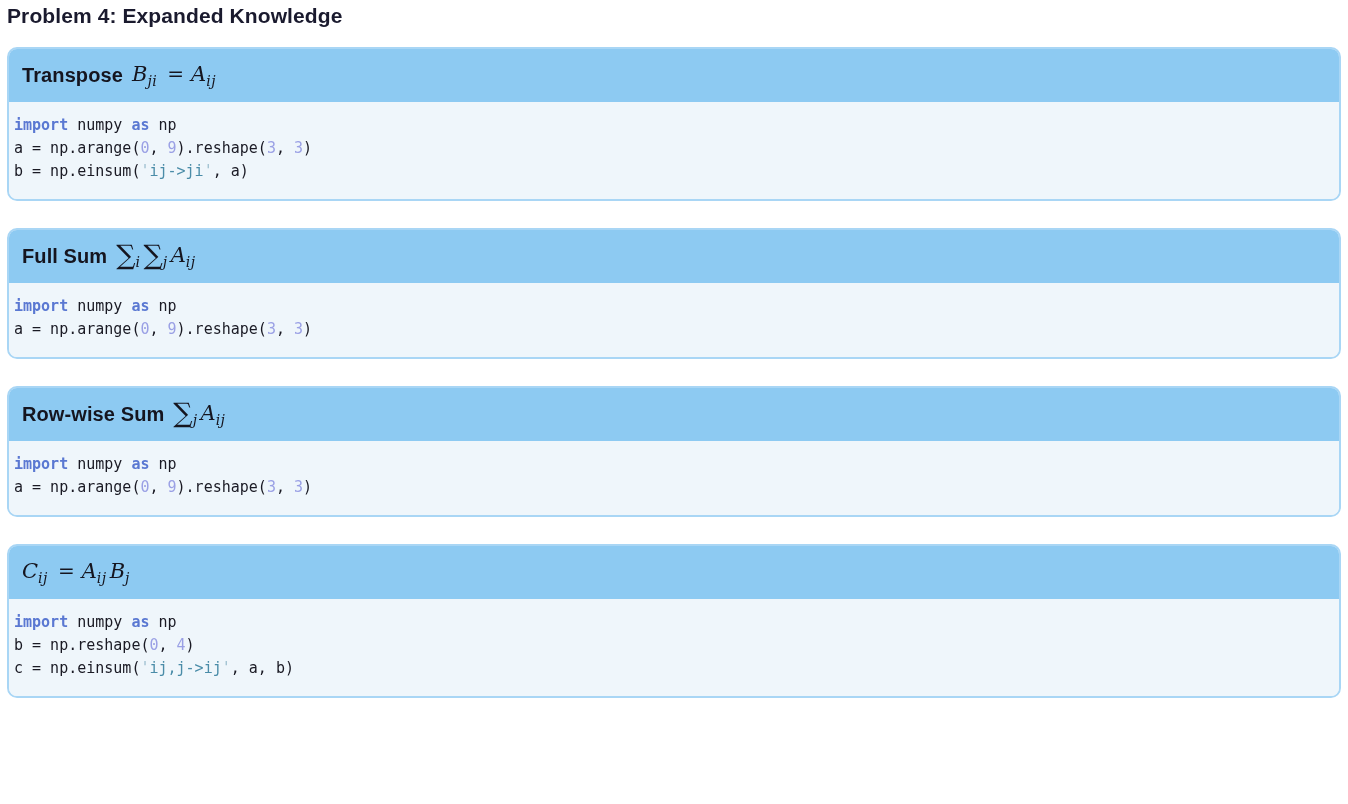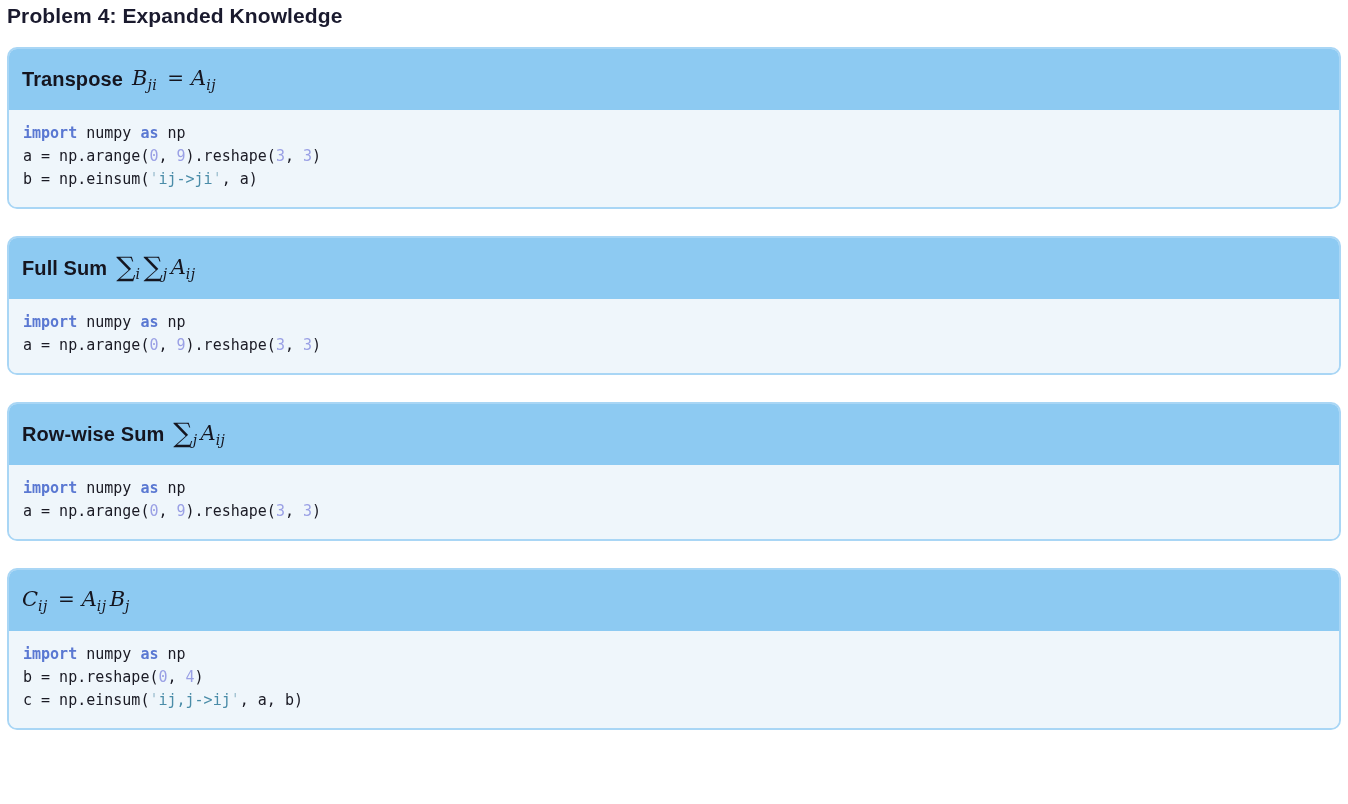--- a/index.html
+++ b/index.html
@@ -26,21 +26,21 @@
     letter-spacing: 0.1px;
   }
   .card {
     border: 2px solid var(--card-border, #a9d6f5);
     border-radius: 10px;
     overflow: hidden;
     margin-bottom: 27px;
     background: var(--body-bg, #eff6fb);
   }
   .card-header {
-    height: 61px;
+    height: 53px;
     background: var(--header-bg, #8dcaf2);
     display: flex;
     align-items: center;
     padding: 0 20px 0 13px;
   }
   .card-title {
     font-weight: 700;
     font-size: 20px;
     color: var(--header-text, #15151f);
     margin-right: 9px;
@@ -49,21 +49,21 @@
   .card-math {
     font-family: "DejaVu Serif", "Liberation Serif", serif;
     color: var(--header-text, #15151f);
     white-space: nowrap;
   }
   .m-var  { font-style: italic; font-size: 21px; }
   .m-sub  { font-style: italic; font-size: 14px; vertical-align: -5px; margin-right: 3px; letter-spacing: 0.5px; }
   .m-rel  { font-style: normal; font-size: 20px; margin: 0 7px; }
   .m-sum  { font-style: normal; font-size: 27px; line-height: 0; vertical-align: -2px; }
   .card-body {
-    padding: 12px 14px 16px 14px;
+    padding: 12px 14px 16px 5px;
     background: var(--body-bg, #eff6fb);
   }
   .code-line {
     font-family: "DejaVu Sans Mono", "Liberation Mono", monospace;
     font-size: 15px;
     line-height: 23px;
     color: var(--code-text, #1a1a24);
     white-space: pre;
   }
   .tok-pl  { color: var(--code-text, #1a1a24); }

